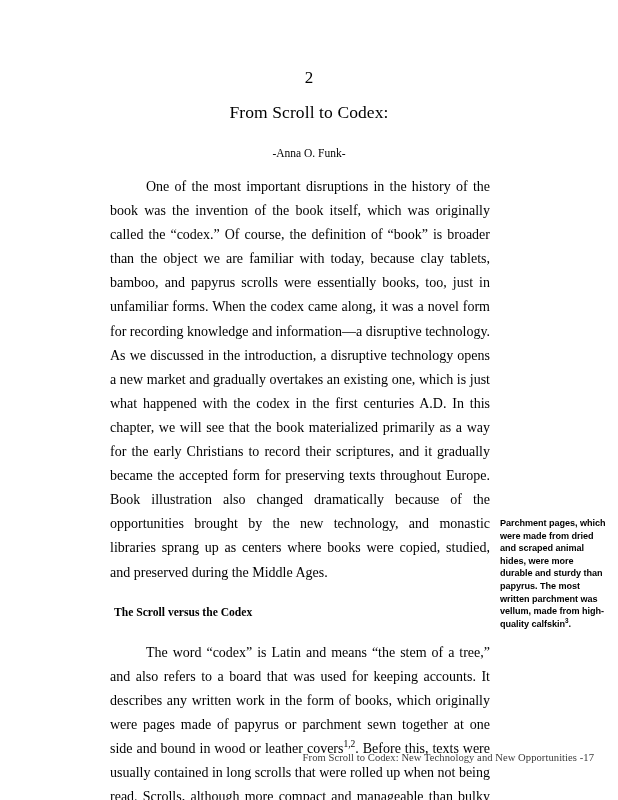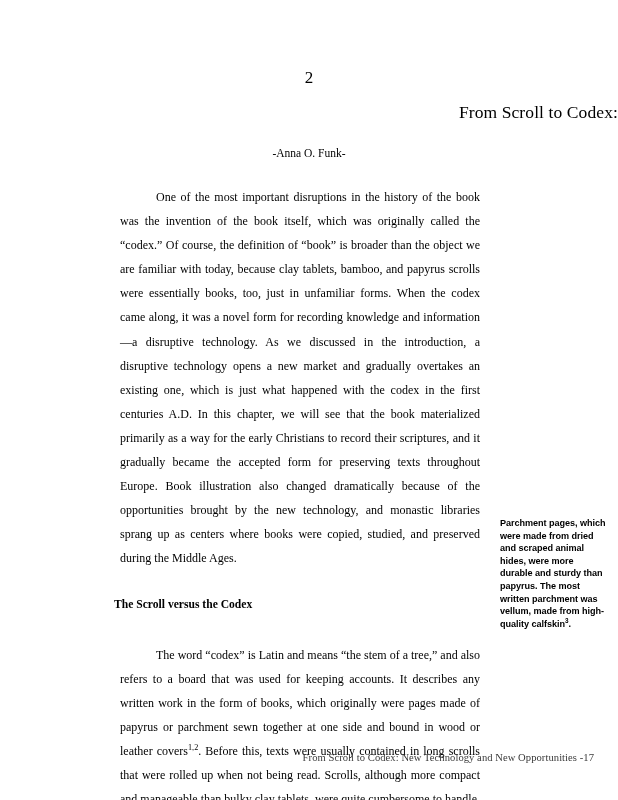--- a/index.html
+++ b/index.html
@@ -34,21 +34,21 @@
     font-size: 17px;
     line-height: 20px;
     letter-spacing: 0.2px;
   }
 
   .chapter-title {
     position: absolute;
     top: 100px;
     left: 0;
     width: 618px;
-    text-align: right;
+    text-align: center;
     font-size: 17.5px;
     line-height: 24px;
     letter-spacing: 0.1px;
   }
   .chapter-title .title-line {
     display: block;
     white-space: nowrap;
   }
 
   .byline {
@@ -63,22 +63,22 @@
 
   
   .text-column {
     position: absolute;
     left: 110px;
     top: 175px;
     width: 380px;
   }
 
   .body-paragraph {
-    margin: 10px;
-    font-size: 12px;
+    margin: 0;
+    font-size: 14px;
     line-height: 24.1px;
     text-align: justify;
     text-justify: inter-word;
     text-indent: 36px;
     hyphens: none;
   }
 
   .section-heading {
     margin: 4px;
     font-size: 11.6px;

